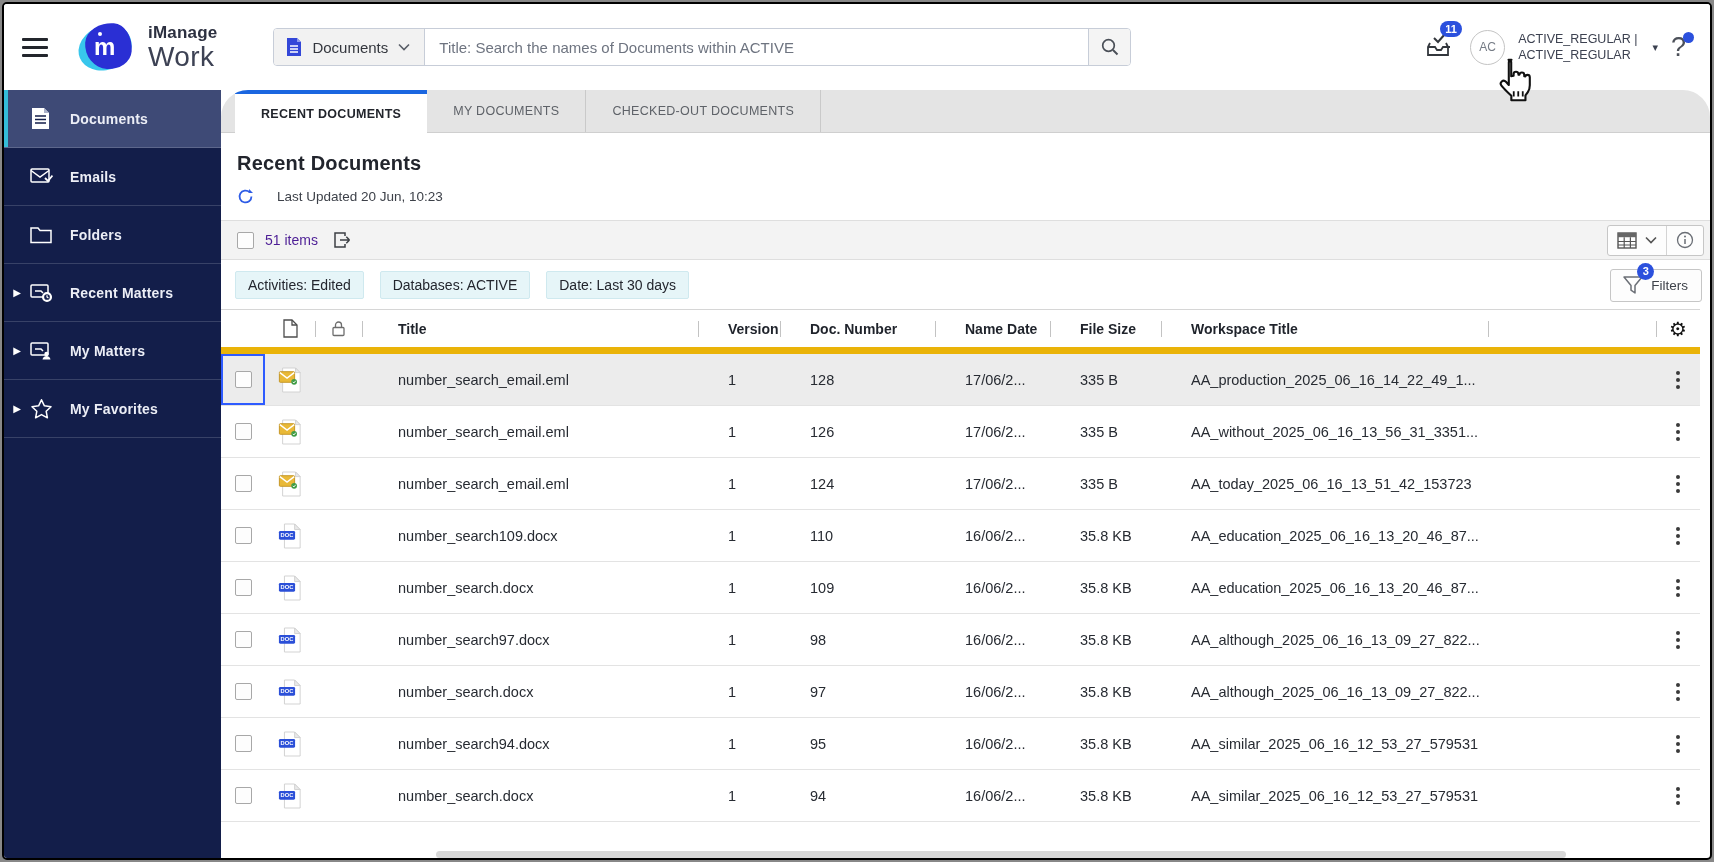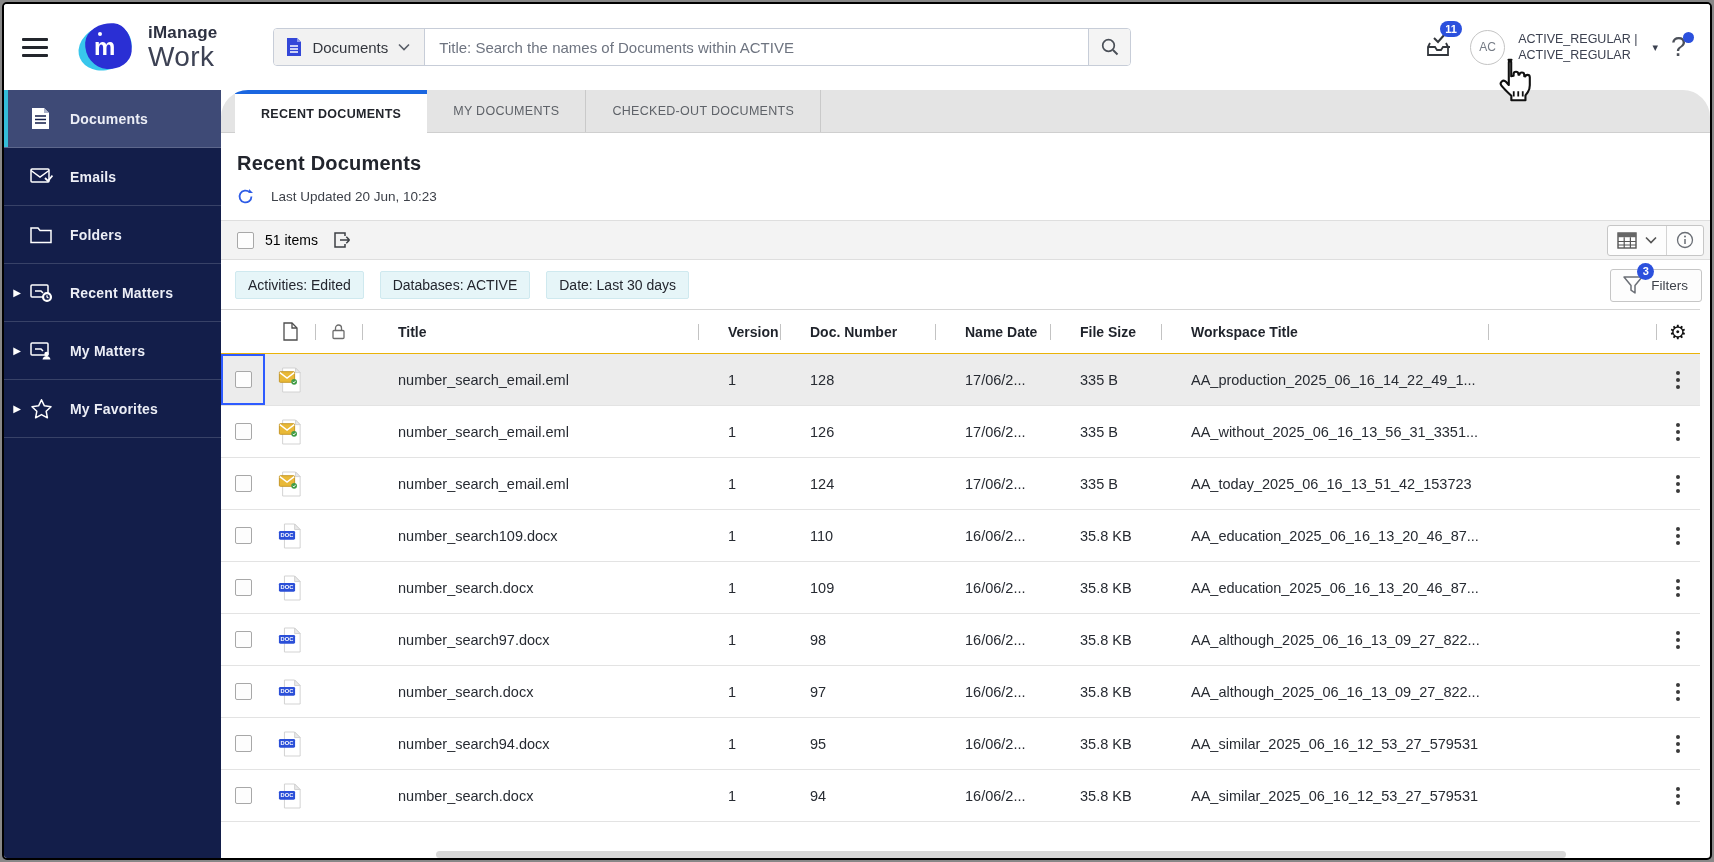--- a/index.html
+++ b/index.html
@@ -60,44 +60,44 @@
   
   .main { flex:1; display:flex; flex-direction:column; background:#fff; overflow:hidden;border-radius:27px; }
   .tabstrip { height:43px; background:#e4e4e4; display:flex; padding-left:14px; border-bottom:1px solid #cfcfcf; flex-shrink:0; }
   .tab { display:flex; align-items:center; padding:0 26px; font-size:12.5px; letter-spacing:.3px;
          color:#5e6268; cursor:pointer; border-right:1px solid #c9c9c9; }
   .tab.active { background:#fff; color:#22252c; font-weight:700; border-top:4px solid #1a66e0;
                 border-right:none; margin-bottom:-1px; }
 
   .content { flex:1; position:relative; }
   .page-title { margin:19px 0 0 16px; font-size:20px; font-weight:700; color:#22252d; letter-spacing:.2px; }
-  .updated { display:flex; align-items:center; gap:17px; margin:13px 0 0 16px; font-size:13.5px; color:#3d4149; }
+  .updated { display:flex; align-items:center; gap:23px; margin:13px 0 0 16px; font-size:13.5px; color:#3d4149; }
 
   .toolbar { margin-top:15px; height:40px; background:#f3f3f3; border-top:1px solid #dedede; border-bottom:1px solid #dedede;
              display:flex; align-items:center; padding:0 6px 0 16px; }
   .cb { width:17px; height:17px; border:1px solid #a8a8a8; border-radius:2px; background:#fdfdfd; cursor:pointer; }
-  .toolbar .count { margin-left:11px; font-size:14px; color:#000000; }
+  .toolbar .count { margin-left:11px; font-size:14px; color:#4c1d95; }
   .toolbar .exp { margin-left:14px; cursor:pointer; display:flex; }
   .view-group { margin-left:auto; display:flex; height:31px; background:#fdfdfd; border:1px solid #c6c6c6; border-radius:3px; overflow:hidden; }
   .view-group .seg { display:flex; align-items:center; gap:8px; padding:0 9px; cursor:pointer; }
   .view-group .seg + .seg { border-left:1px solid #d4d4d4; }
 
   .chips-row { display:flex; align-items:center; margin:8px 8px 0 14px; height:34px; }
   .chip { height:28px; display:flex; align-items:center; padding:0 12px; margin-right:16px;
           background:#e6f5f8; border:1px solid #cfe9ef; border-radius:2px; font-size:14px; color:#23262e; }
   .filters-btn { margin-left:auto; height:33px; display:flex; align-items:center; gap:7px; padding:0 13px 0 11px;
                  background:#fdfdfd; border:1px solid #c6c6c6; border-radius:3px; cursor:pointer;
                  font-size:13.5px; color:#3e424a; font-family:inherit; position:relative; }
   .filters-btn .fbadge { position:absolute; top:-7px; left:26px; width:17px; height:17px; border-radius:50%;
                  background:#2b50dd; color:#fff; font-size:11px; font-weight:bold; display:flex; align-items:center; justify-content:center; }
 
   
   .tablewrap { margin:7px 10px 0 0; border-top:1px solid #d6d6d6; }
   .thead, .trow { display:grid; grid-template-columns:44px 50px 47px 336px 82px 155px 115px 111px 327px 1fr 44px; align-items:center; }
-  .thead { height:44px; border-bottom:1px solid #eab308; font-size:14px; font-weight:700; color:#1f232b; }
+  .thead { height:44px; border-bottom:7px solid #eab308; font-size:14px; font-weight:700; color:#1f232b; }
   .thead > div { position:relative; height:100%; display:flex; align-items:center; }
   .hsep::before { content:""; position:absolute; left:0; top:50%; transform:translateY(-50%);
                   width:1px; height:16px; background:#c3c3c3; }
   .pad { padding-left:30px; } .padtitle { padding-left:36px; }
   .cicon { justify-content:center; }
   .trow { height:52px; border-bottom:1px solid #e3e3e3; font-size:14.5px; color:#272b32; }
   .trow.selected { background:#ececec; }
   .trow .cell { overflow:hidden; white-space:nowrap; }
   .cell-select { height:100%; display:flex; align-items:center; justify-content:center; }
   .trow.selected .cell-select { box-shadow:inset 0 0 0 2px #2e5bff; }

